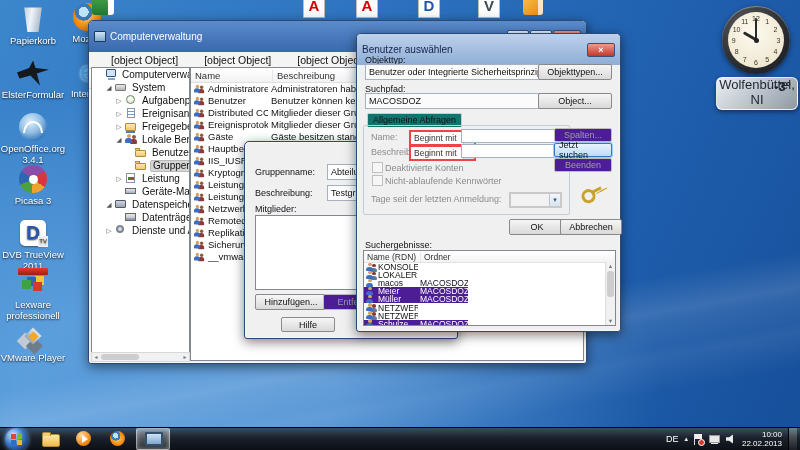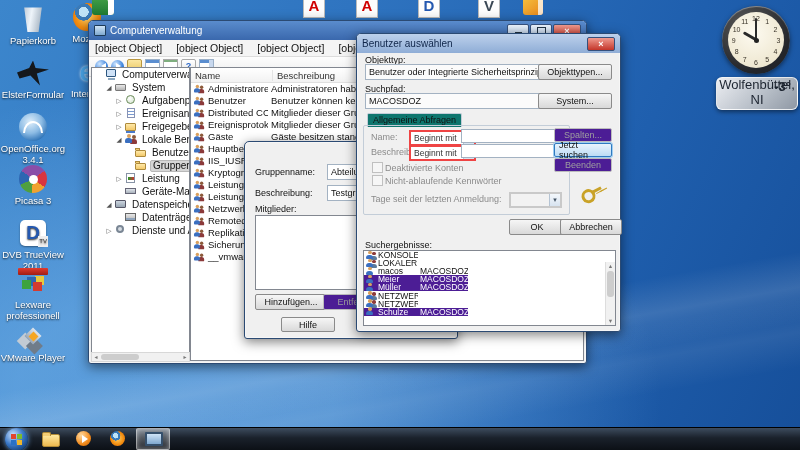--- a/index.html
+++ b/index.html
@@ -57,32 +57,32 @@
   .cdot{position:absolute;left:50%;top:50%;width:5px;height:5px;margin:-2.5px 0 0 -2.5px;border-radius:50%;background:#222}
   .gweather{position:absolute;left:716px;top:77px;width:80px;height:31px;border-radius:6px;
     background:linear-gradient(135deg,#eceef2,#b9c0c9 55%,#8f98a4);border:1px solid rgba(255,255,255,.75);
     box-shadow:0 2px 4px rgba(0,0,0,.45);color:#1c2430}
   .wtemp{position:absolute;right:6px;top:1px;font-size:13px;font-weight:bold}
   .wloc{position:absolute;left:0;right:0;bottom:2px;text-align:center;font-size:13px}
 
   
   .win,.dlg{position:absolute;background:#f0f0f0;border:1px solid #2b4a73;border-radius:5px 5px 3px 3px;
     box-shadow:0 3px 12px rgba(0,0,0,.5), inset 0 0 0 1px rgba(255,255,255,.4)}
-  .tb{height:15px;border-radius:4px 4px 0 0;display:flex;align-items:center;gap:4px;padding:2px 5px;font-size:10px}
+  .tb{height:15px;border-radius:4px 4px 0 0;display:flex;align-items:center;gap:4px;padding:8px 5px;font-size:10px}
   .wtb{background:linear-gradient(#5a8ccd,#3a68ad);color:#fff}
   .dtb{background:linear-gradient(#bdd1ec,#8fadd6);color:#10264a}
   .caps{margin-left:auto;display:flex;gap:1px}
   .cap{width:20px;height:12px;border:1px solid #35507c;border-radius:2px;background:linear-gradient(#e9f1fa,#b5c9e2);
     display:flex;align-items:center;justify-content:center;font-size:9px;color:#234;line-height:10px}
   .cap.close{background:linear-gradient(#ef9a8e,#c4362a);color:#fff;width:26px;font-weight:bold}
   .glyph-min{width:7px;height:2px;background:#234;margin-top:5px}
   .glyph-max{width:7px;height:6px;border:1px solid #234}
   .wicon{width:10px;height:9px;background:linear-gradient(#cfe4f7,#7fa8cf);border:1px solid #1d3a58;border-radius:1px}
 
-  .menubar{display:flex;gap:2px;padding:1px 0;font-size:10.5px;background:#f4f4f4;border-bottom:1px solid #dcdcdc;color:#111}
+  .menubar{display:flex;gap:14px;padding:1px 16px;font-size:10.5px;background:#f4f4f4;border-bottom:1px solid #dcdcdc;color:#111}
   .mitem{padding:1px 6px}
   .toolbar{display:flex;align-items:center;gap:3px;padding:2px 6px;background:linear-gradient(#fdfdfd,#ececec);border-bottom:1px solid #d0d0d0}
   .tbico{width:13px;height:13px;display:inline-block;position:relative}
   .ic-back,.ic-forward{border-radius:50%;background:radial-gradient(circle at 35% 30%,#cfe6ff,#2f7ad9 65%,#1c4f9c)}
   .ic-back::before{content:"";position:absolute;left:3px;top:3px;border:3.5px solid transparent;border-right:5px solid #fff}
   .ic-forward::before{content:"";position:absolute;left:5px;top:3px;border:3.5px solid transparent;border-left:5px solid #fff}
   .ic-show-console-tree{background:linear-gradient(#fbe7a2,#e8c35a);border:1px solid #b9963f;border-radius:2px}
   .ic-properties{background:#fff;border:1px solid #9bb0c8;box-shadow:inset 0 3px 0 #5b8ed0}
   .ic-export-list{background:#fff;border:1px solid #aaa;box-shadow:inset 0 2px 0 #7fae7f}
   .ic-help{border:1px solid #aaa;border-radius:2px;background:linear-gradient(#fff,#e4e4e4);text-align:center;font:bold 9px/13px "Liberation Sans",sans-serif;color:#2866c8}
@@ -573,21 +573,21 @@
       <span>Benutzer auswählen</span>
       <span class="caps">
           <span class="cap close">×</span>
         </span>
     </div>
     <span class="lbl" style="left:8px;top:21px">Objekttyp:</span>
     <span class="field ro" style="left:8px;top:30px;width:203px">Benutzer oder Integrierte Sicherheitsprinzipale</span>
     <span class="btn" style="right:8px;top:30px;width:64px">Objekttypen...</span>
     <span class="lbl" style="left:8px;top:50px">Suchpfad:</span>
     <span class="field ro" style="left:8px;top:59px;width:203px">MACOSDOZ</span>
-    <span class="btn" style="right:8px;top:59px;width:64px">System...</span>
+    <span class="btn" style="right:8px;top:59px;width:64px">Object...</span>
 
     <span class="gtab" style="left:10px;top:79px">Allgemeine Abfragen</span>
     <div class="gbox" style="left:6px;top:91px;width:205px;height:88px"></div>
     <span class="lbl dim" style="left:14px;top:98px">Name:</span>
     <span class="combo" style="left:52px;top:96px;width:48px">Beginnt mit</span>
     <span class="field" style="left:104px;top:95px;width:100px;height:12px"></span>
     <span class="lbl dim" style="left:14px;top:113px">Beschreibung:</span>
     <span class="combo" style="left:52px;top:111px;width:48px">Beginnt mit</span>
     <span class="field" style="left:104px;top:110px;width:100px;height:12px"></span>
     <span class="cb" style="left:15px;top:128px"></span>
@@ -600,20 +600,24 @@
     <span class="btn disabled" style="right:8px;top:94px;width:48px;height:12px">Spalten...</span>
     <span class="btn default" style="right:8px;top:109px;width:48px;height:12px">Jetzt suchen</span>
     <span class="btn disabled" style="right:8px;top:124px;width:48px;height:12px">Beenden</span>
     <span class="goldkey" style="right:16px;top:150px"></span>
 
     <span class="btn" style="left:152px;top:185px;width:46px">OK</span>
     <span class="btn" style="left:203px;top:185px;width:52px">Abbrechen</span>
 
     <span class="lbl" style="left:8px;top:206px">Suchergebnisse:</span>
     <div class="res" style="left:6px;top:216px;width:251px;height:74px">
+      <div class="rhead">
+        <span class="rh1">Name (RDN)</span>
+        <span class="rh2">Ordner</span>
+      </div>
       <div>
 
           <div class="rrow">
             <span class="zone">
               <span class="rpic ic-grp"></span>
               <span class="rname">KONSOLENA...</span>
               <span class="rfold"></span>
             </span>
           </div>
 
@@ -695,14 +699,28 @@
         </div>
 
         <div class="tbtn">
           <span class="tk ic-firefox"></span>
         </div>
 
         <div class="tbtn active">
           <span class="tk ic-cm"></span>
         </div>
       </div>
+    <div class="tray">
+      <span class="trlang">DE</span>
+      <span class="trcaret">▴</span>
+      <span class="trflag">
+          <span class="trdot"></span>
+        </span>
+      <span class="trnet"></span>
+      <span class="trspk"></span>
+      <span class="trclock">
+        <div>10:00</div>
+        <div>22.02.2013</div>
+      </span>
+      <span class="showdesk"></span>
+    </div>
   </div>
 </div>
 
 </body></html>

